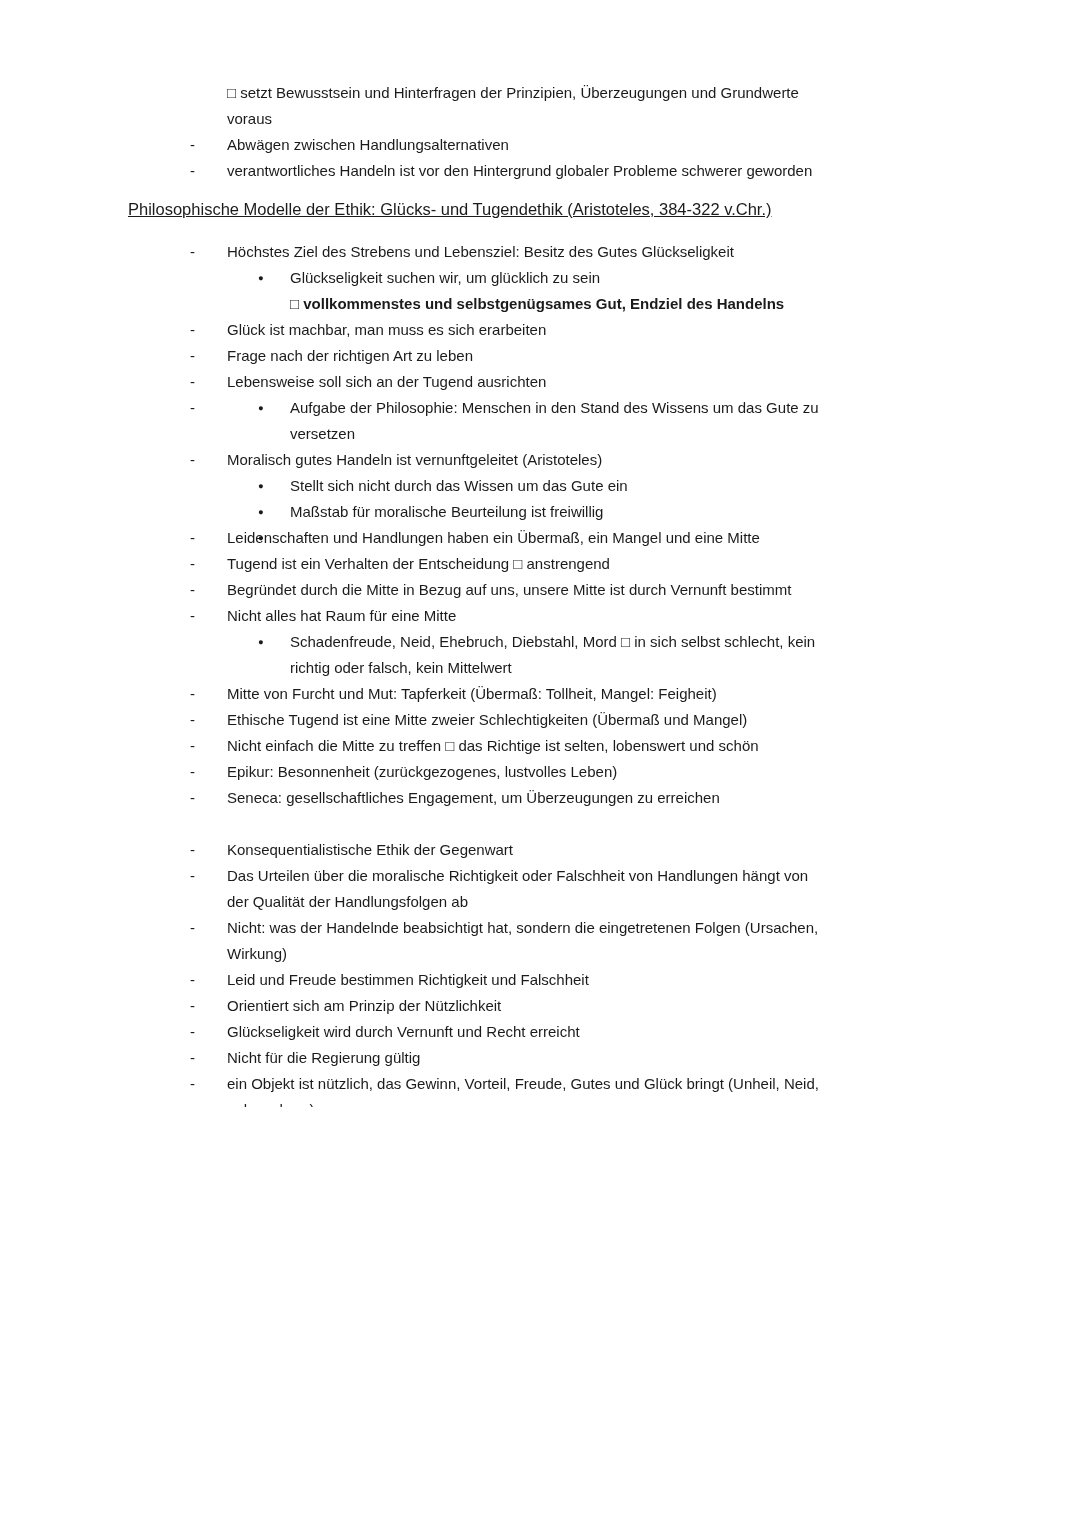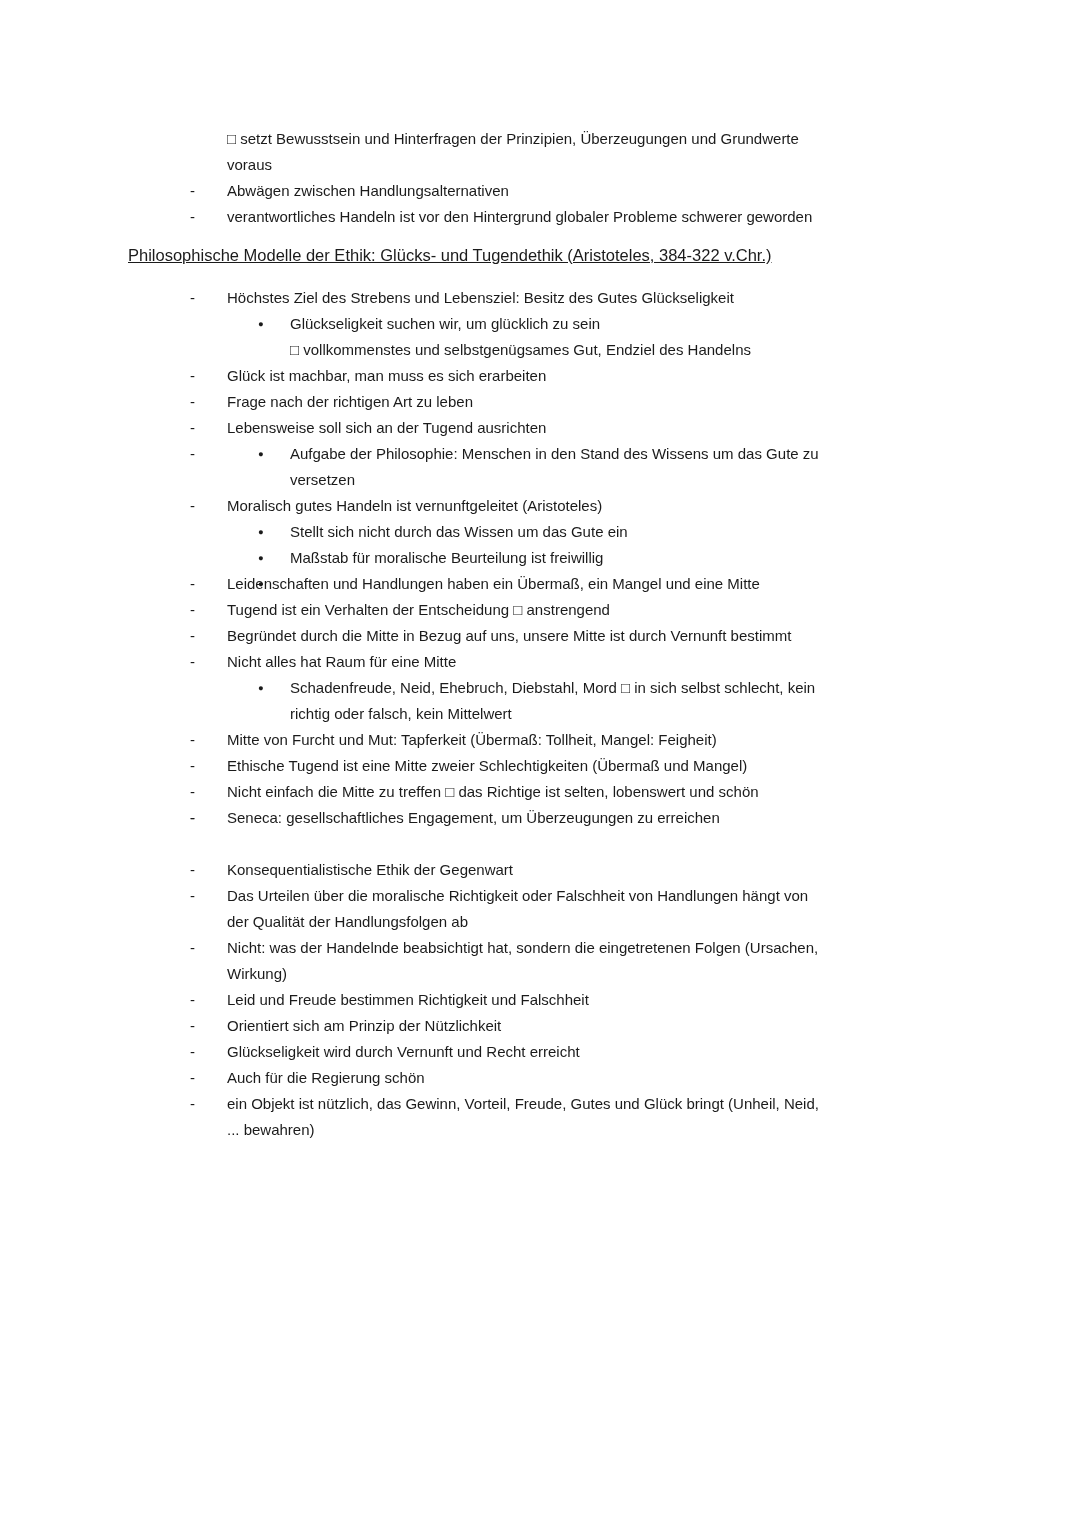--- a/index.html
+++ b/index.html
@@ -9,38 +9,37 @@
     font-family: "Liberation Sans", sans-serif;
     color: #1b1b1b;
   }
   .page {
     position: relative;
     width: 1080px;
     height: 1107px;
     background: #ffffff;
     padding: 80px 60px 0 128px;
     overflow: hidden;
-    margin-top: 46px;
   }
   .block {
     position: relative;
     font-size: 15px;
     line-height: 26px;
     max-width: 870px;
   }
   .block .text { white-space: pre-wrap; }
   .block-h {
     font-size: 16.5px;
     margin: 12px 0 17px 0;
   }
   .block-h .text { text-decoration: underline; text-align: center; }
   .block-d1 { padding-left: 99px; }
   .block-s1 { padding-left: 99px; }
   .block-b2 { padding-left: 162px; }
-  .block-s2 { padding-left: 162px; }
+  .block-s2 { padding-left: 162px; font-weight: bold; }
   .block-blank { height: 26px; }
   .marker {
     position: absolute;
     top: 0;
     line-height: 26px;
   }
   .block-d1 > .marker { left: 62px; }
   .block-b2 > .marker { left: 130px; font-size: 9.5px; }
 </style>
 </head>
@@ -67,27 +66,27 @@
     <div class="block block-b2"><span class="marker">●</span></div>
     <div class="block block-d1"><span class="marker">-</span><span class="text">Leidenschaften und Handlungen haben ein Übermaß, ein Mangel und eine Mitte</span></div>
     <div class="block block-d1"><span class="marker">-</span><span class="text">Tugend ist ein Verhalten der Entscheidung □ anstrengend</span></div>
     <div class="block block-d1"><span class="marker">-</span><span class="text">Begründet durch die Mitte in Bezug auf uns, unsere Mitte ist durch Vernunft bestimmt</span></div>
     <div class="block block-d1"><span class="marker">-</span><span class="text">Nicht alles hat Raum für eine Mitte</span></div>
     <div class="block block-b2"><span class="marker">●</span><span class="text">Schadenfreude, Neid, Ehebruch, Diebstahl, Mord □ in sich selbst schlecht, kein
 richtig oder falsch, kein Mittelwert</span></div>
     <div class="block block-d1"><span class="marker">-</span><span class="text">Mitte von Furcht und Mut: Tapferkeit (Übermaß: Tollheit, Mangel: Feigheit)</span></div>
     <div class="block block-d1"><span class="marker">-</span><span class="text">Ethische Tugend ist eine Mitte zweier Schlechtigkeiten (Übermaß und Mangel)</span></div>
     <div class="block block-d1"><span class="marker">-</span><span class="text">Nicht einfach die Mitte zu treffen □ das Richtige ist selten, lobenswert und schön</span></div>
-    <div class="block block-d1"><span class="marker">-</span></div>
+    <div class="block block-d1"><span class="marker">-</span><span class="text">Epikur: Besonnenheit (zurückgezogenes, lustvolles Leben)</span></div>
     <div class="block block-d1"><span class="marker">-</span><span class="text">Seneca: gesellschaftliches Engagement, um Überzeugungen zu erreichen</span></div>
     <div class="block block-blank"></div>
     <div class="block block-d1"><span class="marker">-</span><span class="text">Konsequentialistische Ethik der Gegenwart</span></div>
     <div class="block block-d1"><span class="marker">-</span><span class="text">Das Urteilen über die moralische Richtigkeit oder Falschheit von Handlungen hängt von
 der Qualität der Handlungsfolgen ab</span></div>
     <div class="block block-d1"><span class="marker">-</span><span class="text">Nicht: was der Handelnde beabsichtigt hat, sondern die eingetretenen Folgen (Ursachen,
 Wirkung)</span></div>
     <div class="block block-d1"><span class="marker">-</span><span class="text">Leid und Freude bestimmen Richtigkeit und Falschheit</span></div>
     <div class="block block-d1"><span class="marker">-</span><span class="text">Orientiert sich am Prinzip der Nützlichkeit</span></div>
     <div class="block block-d1"><span class="marker">-</span><span class="text">Glückseligkeit wird durch Vernunft und Recht erreicht</span></div>
-    <div class="block block-d1"><span class="marker">-</span><span class="text">Auch für die Regierung schön</span></div>
+    <div class="block block-d1"><span class="marker">-</span><span class="text">Nicht für die Regierung gültig</span></div>
     <div class="block block-d1"><span class="marker">-</span><span class="text">ein Objekt ist nützlich, das Gewinn, Vorteil, Freude, Gutes und Glück bringt (Unheil, Neid,
 ... bewahren)</span></div>
   </div>
 
 </body></html>

